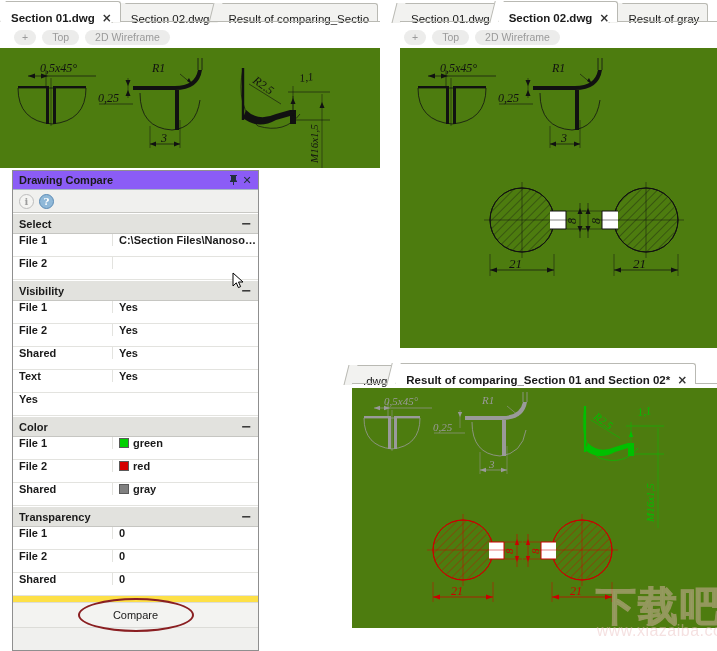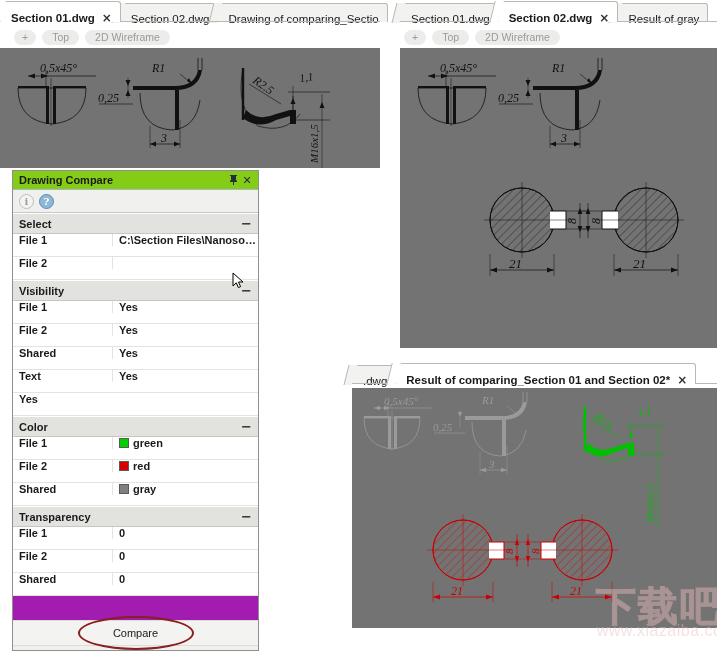--- a/index.html
+++ b/index.html
@@ -58,33 +58,33 @@
   
   .viewbar{position:absolute;height:18px;display:flex;align-items:center;gap:6px;}
   .pill{
     height:15px;line-height:15px;padding:0 10px;
     border-radius:8px;background:#ececeb;color:#9a9a9a;
     font-size:10.5px;white-space:nowrap;
   }
   .pill.plus{padding:0 8px;}
 
   
-  .canvas{position:absolute;background:#737373;}
+  .canvas{position:absolute;background:#4d7c0f;}
   .canvas svg{display:block;}
 
   
   #drawing-compare{
     position:absolute;left:12px;top:170px;width:247px;height:481px;
     background:#f0f0ee;
     border:1px solid #8f8f8f;
     box-sizing:border-box;
     font-size:11px;
   }
   .dc-title{
-    height:18px;background:#84cc16;
+    height:18px;background:#8b5cf6;
     display:flex;align-items:center;
     padding:0 4px 0 6px;
     font-weight:bold;font-size:11px;color:#1a1a1a;
     border-bottom:1px solid #a9b6c4;
   }
   .dc-title .sp{flex:1;}
   .dc-btn{width:14px;height:14px;display:flex;align-items:center;justify-content:center;
           font-size:11px;color:#22303e;font-family:"DejaVu Sans",sans-serif;}
   .dc-toolbar{
     height:22px;background:#f0f0ee;display:flex;align-items:center;gap:5px;padding:0 6px;
@@ -126,21 +126,21 @@
   }
   .sel-field span{background:#2f7fe0;color:#ffffff;padding:0 1px;font-size:11px;}
   .browse-btn{
     position:absolute;right:1px;top:2px;width:17px;bottom:2px;
     background:#fbfbfb;border:1px solid #8a8a8a;box-sizing:border-box;
     display:flex;align-items:center;justify-content:center;
   }
   .browse-btn i{display:block;width:9px;height:7px;border:1.5px solid #1a1a1a;border-top-width:3px;box-sizing:border-box;}
   .cursor{position:absolute;left:232px;top:272px;width:14px;height:18px;pointer-events:none;}
 
-  .dc-footer{background:#a21caf;padding:24px 0 0 0;}
+  .dc-footer{background:#fde047;padding:6px 0 0 0;}
   .compare-wrap{position:relative;height:24px;display:flex;align-items:center;justify-content:center;
     background:#f3f3f1;border-top:1px solid #dcdcd8;border-bottom:1px solid #dcdcd8;}
   .compare-label{font-size:11px;color:#1a1a1a;position:relative;z-index:2;}
   .ellipse{
     position:absolute;left:50%;top:50%;transform:translate(-50%,-50%);
     width:112px;height:30px;border:2px solid #8a1f22;border-radius:50%;
     z-index:1;
   }
 
   
@@ -168,21 +168,21 @@
         <span class="slant"></span>
         <span>Section 01.dwg</span>
         <span class="x">×</span>
       </div>
       <div class="tab">
         <span class="slant"></span>
         <span>Section 02.dwg</span>
       </div>
       <div class="tab">
         <span class="slant"></span>
-        <span>Drawing of comparing_Sectio</span>
+        <span>Result of comparing_Sectio</span>
       </div>
     </div>
   <div class="tabline"></div>
 </div>
 
 <div class="viewbar" style="left:14px;top:28px;">
   <div class="pill plus">+</div>
   <div class="pill">Top</div>
   <div class="pill">2D Wireframe</div>
 </div>

